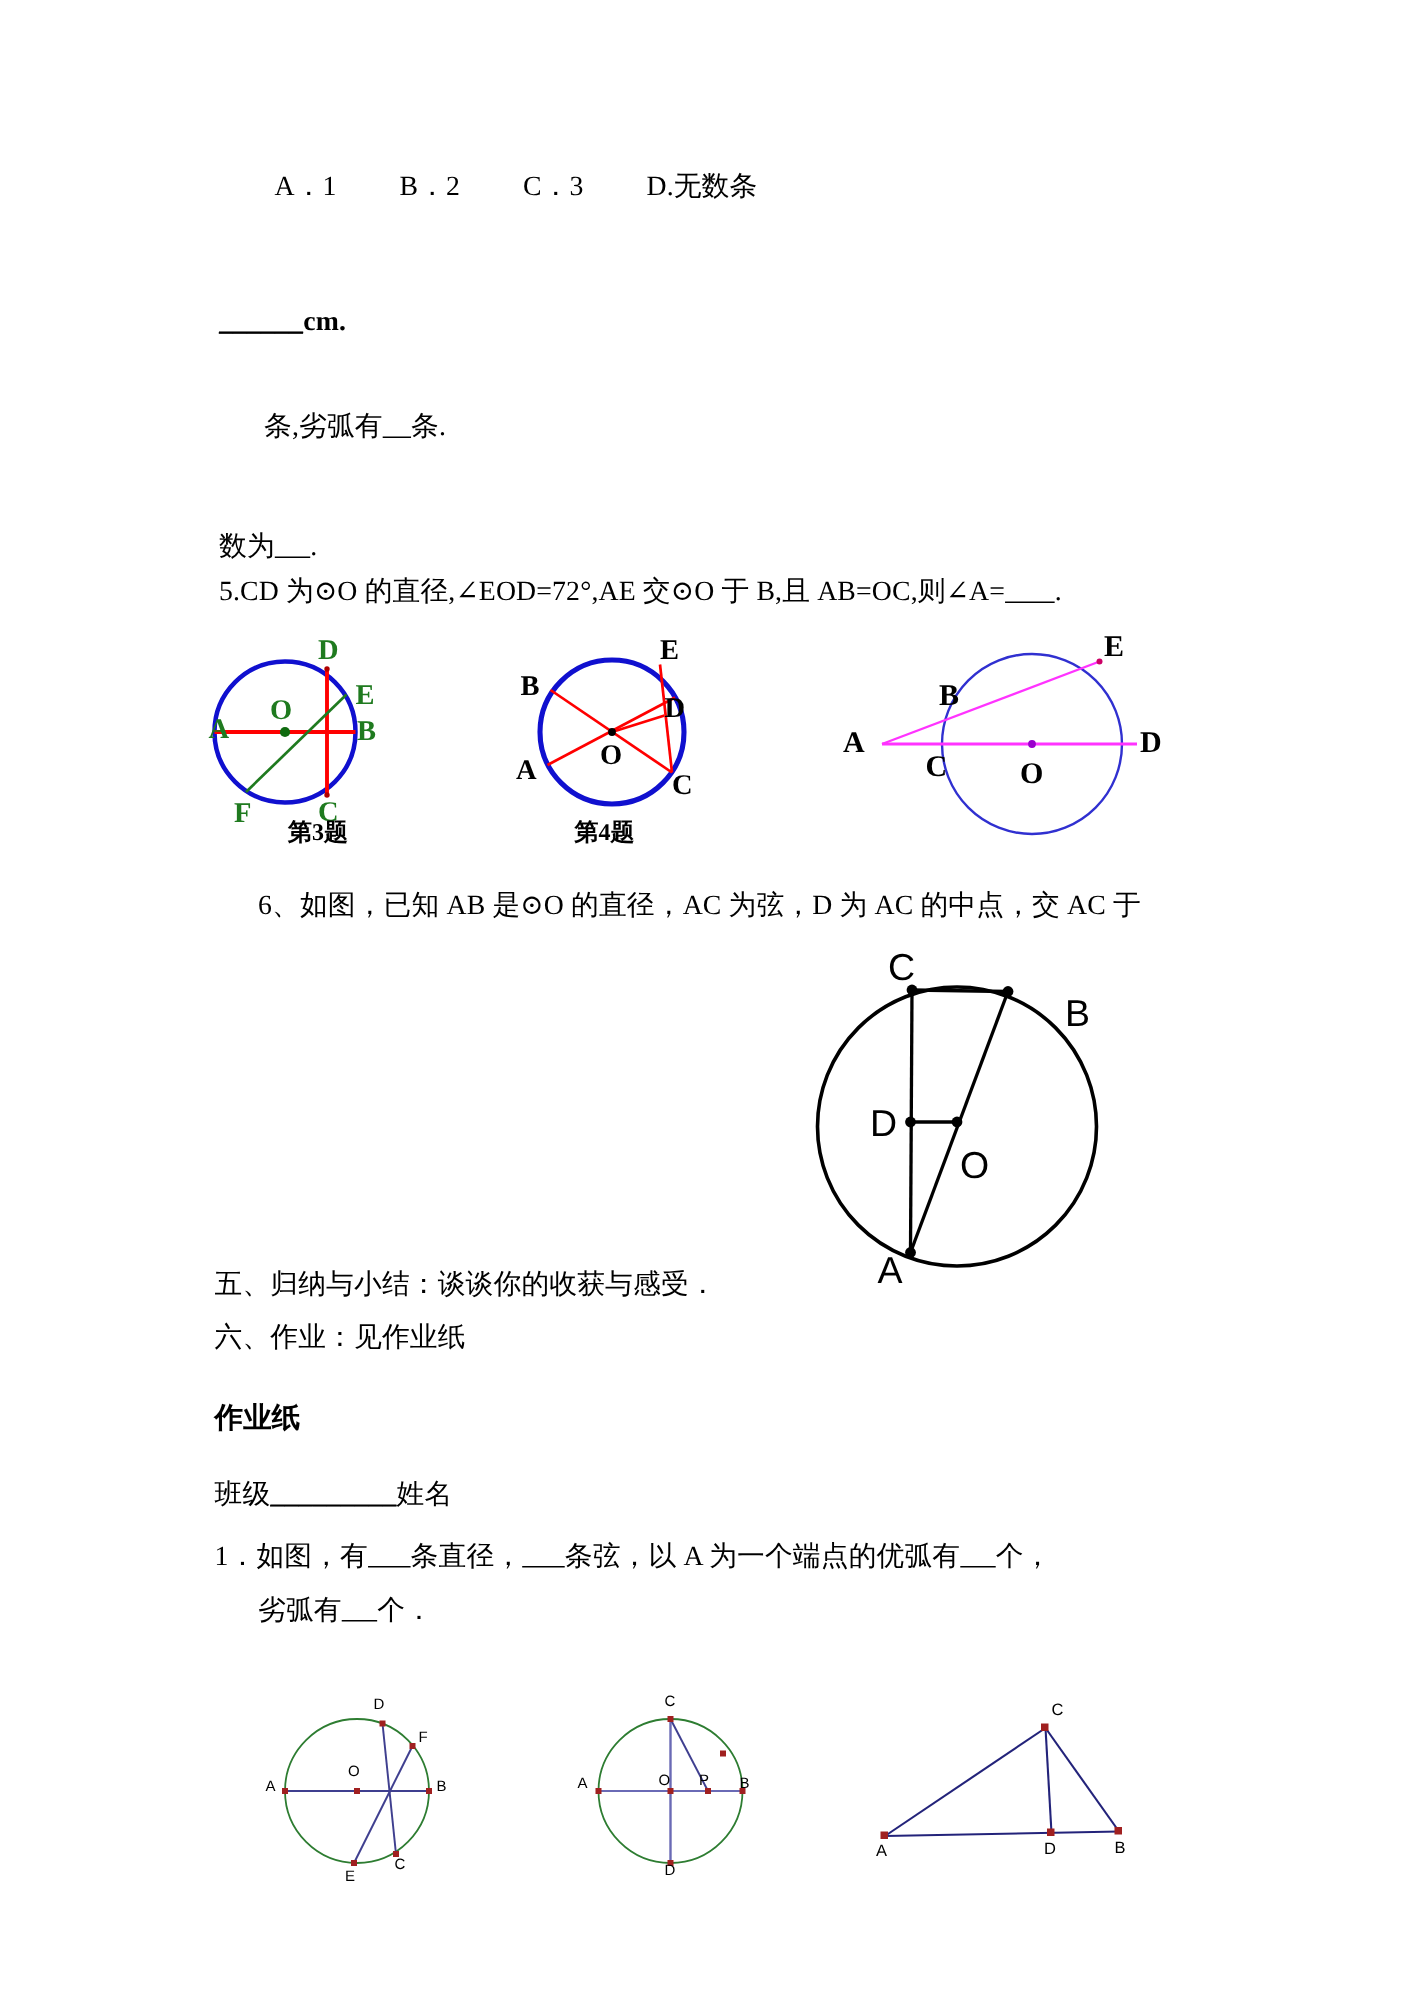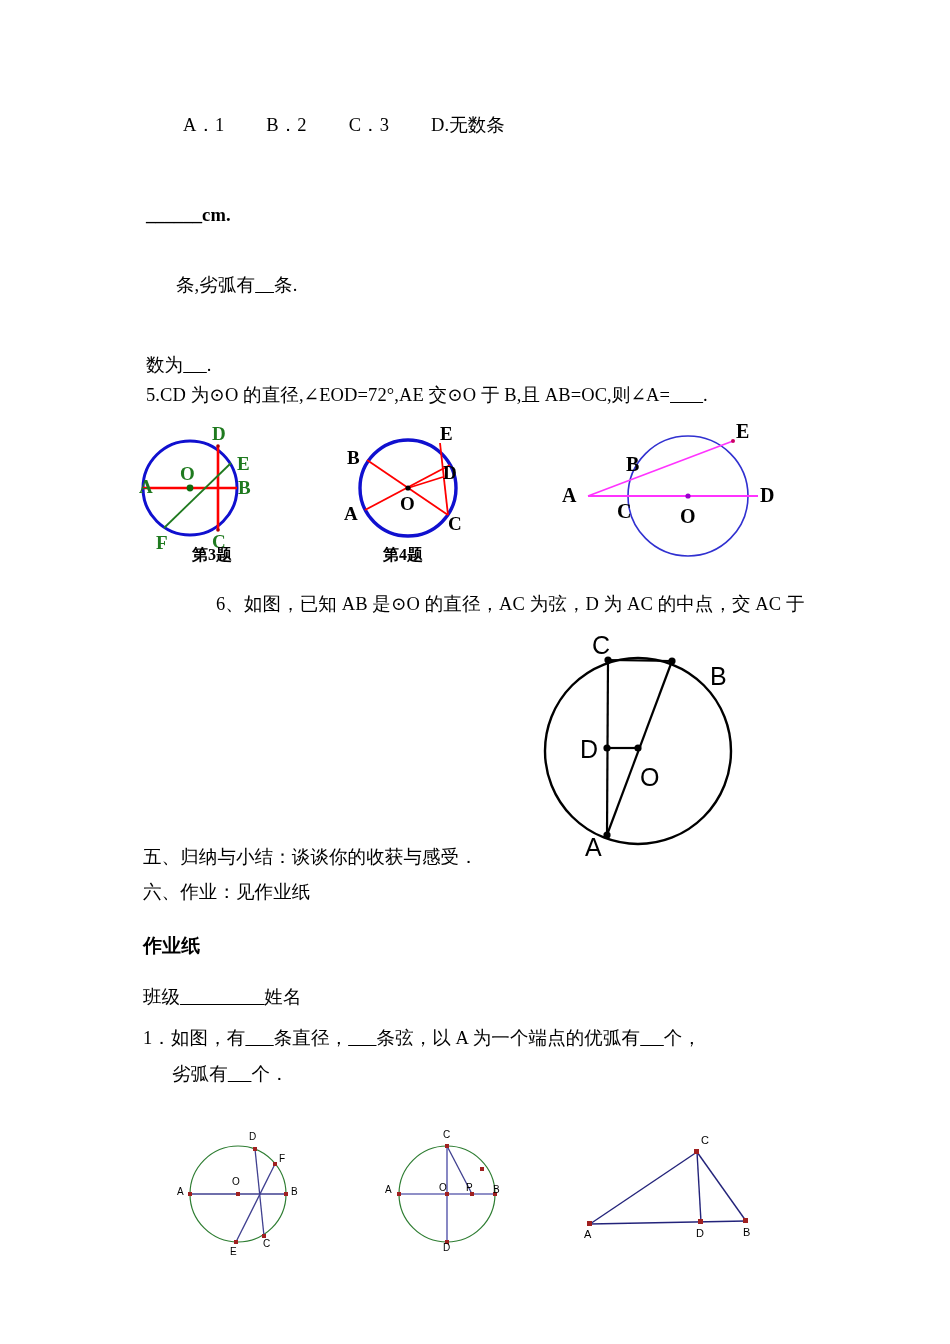--- a/index.html
+++ b/index.html
@@ -121,21 +121,21 @@
       <circle cx="203" cy="31" r="2" fill="#cc0066" stroke="none"></circle>
     </svg>
     <span class="lbl" style="left:32px; top:74px; font-size:20px; font-weight:bold; color:#000;">A</span>
     <span class="lbl" style="left:96px; top:43px; font-size:20px; font-weight:bold; color:#000;">B</span>
     <span class="lbl" style="left:87px; top:90px; font-size:20px; font-weight:bold; color:#000;">C</span>
     <span class="lbl" style="left:230px; top:74px; font-size:20px; font-weight:bold; color:#000;">D</span>
     <span class="lbl" style="left:206px; top:10px; font-size:20px; font-weight:bold; color:#000;">E</span>
     <span class="lbl" style="left:150px; top:95px; font-size:20px; font-weight:bold; color:#000;">O</span>
   </div>
 
-  <div class="txt" style="left:172px; top:592px;margin-left:44px;">6、如图，已知 AB 是⊙O 的直径，AC 为弦，D 为 AC 的中点，交 AC 于</div>
+  <div class="txt" style="left:172px; top:592px;">6、如图，已知 AB 是⊙O 的直径，AC 为弦，D 为 AC 的中点，交 AC 于</div>
 
   <div class="fig" style="left:520px; top:630px; width:250px; height:230px;">
     <svg width="250" height="230" viewBox="0 0 250 230">
       <circle cx="118" cy="121" r="93" fill="none" stroke="#000000" stroke-width="2.4"></circle>
       <line x1="88" y1="30" x2="87" y2="205" stroke="#000000" stroke-width="2.2"></line>
       <line x1="88" y1="30" x2="152" y2="31" stroke="#000000" stroke-width="2.2"></line>
       <line x1="152" y1="31" x2="87" y2="205" stroke="#000000" stroke-width="2.2"></line>
       <line x1="87" y1="118" x2="118" y2="118" stroke="#000000" stroke-width="2.2"></line>
       <circle cx="88" cy="30" r="3.6" fill="#000" stroke="none"></circle>
       <circle cx="152" cy="31" r="3.6" fill="#000" stroke="none"></circle>

